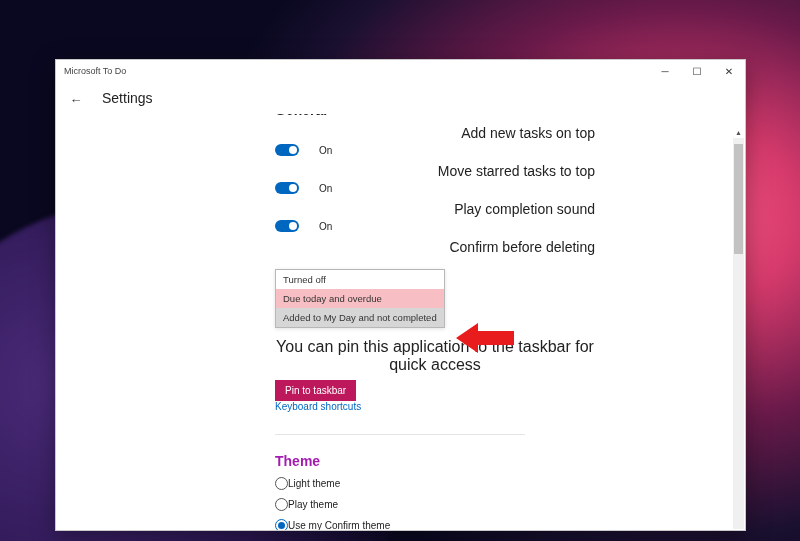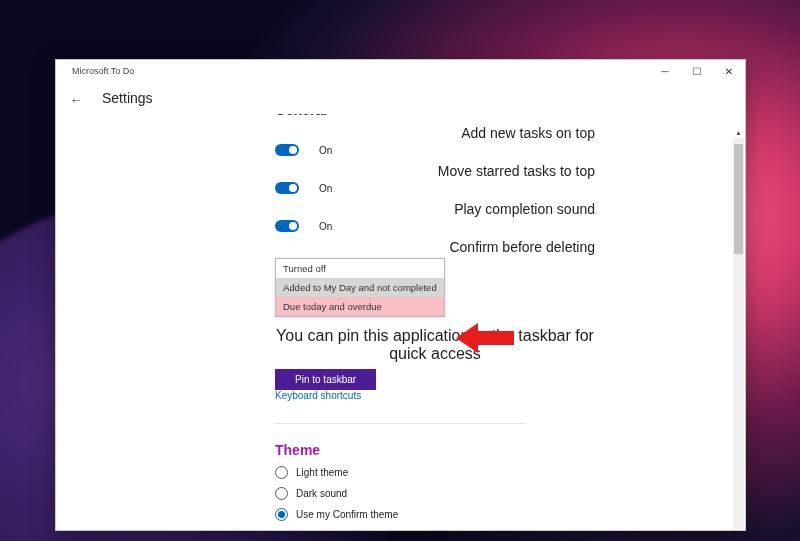--- a/index.html
+++ b/index.html
@@ -12,21 +12,21 @@
     background: radial-gradient(circle at 35% 35%, #4a2a78 0%, #2a1650 50%, #0a0820 80%);
     filter: blur(2px);
   }
   .window {
     position: absolute; left: 55px; top: 59px; width: 691px; height: 472px;
     background: #fff; border: 1px solid #c9c9c9; box-shadow: 0 6px 22px rgba(0,0,0,.35);
     z-index: 2; display:flex; flex-direction:column;
   }
   .titlebar {
     height: 22px; display:flex; align-items:center; justify-content:space-between;
-    font-size: 9px; color:#444; padding-left:16px;
+    font-size: 9px; color:#444; padding-left:8px;
   }
   .win-controls { display:flex; height:100%; }
   .win-btn { width:32px; display:flex; align-items:center; justify-content:center; font-size:10px; color:#333; }
   .header {
     height:32px; display:flex; align-items:center; gap:16px; padding: 0 14px 0 10px;
   }
   .back-btn { width:20px; height:20px; display:flex; align-items:center; justify-content:center; font-size:13px; color:#333; cursor:pointer;}
   .page-title { font-size:14px; font-weight:400; color:#222; }
   .content { flex:1; overflow:hidden; position:relative; }
   .col {
@@ -39,33 +39,33 @@
   .toggle-row { display:flex; align-items:center; gap:20px; margin-top:3px; margin-bottom:2px;}
   .toggle {
     width:24px; height:12px; border-radius:7px; background:#0067c0; position:relative;
   }
   .toggle::after{
     content:""; position:absolute; width:8px; height:8px; background:#fff; border-radius:50%;
     top:2px; right:2.5px;
   }
   .toggle-state { font-size:10px; color:#222; }
   .dropdown {
-    margin-top:3px; border:1px solid #b7b7b7; font-size:9.5px; width:170px;
+    margin-top:14px; border:1px solid #b7b7b7; font-size:9.5px; width:170px;
     box-shadow: 0 1px 4px rgba(0,0,0,.12);
   }
   .dd-item { padding:4px 7px; color:#333; cursor:pointer; }
   .dd-sel { background:#d6d6d6; }
   .dd-hl { background:#f7bfc4; }
   .helper-text { font-size:16px; color:#222; margin-top:10px;text-align:center;}
   .pin-btn {
-    display:inline-block; background:#4c1d95; color:#fff; font-size:10px;
-    padding:5px 20px; margin-top:6px; border:none; cursor:pointer;
+    display:inline-block; background:#be185d; color:#fff; font-size:10px;
+    padding:5px 10px; margin-top:6px; border:none; cursor:pointer;
   }
   .link { display:block; color:#0067c0; font-size:10px; cursor:pointer;}
-  .radio-row { display:flex; align-items:center; gap:8px; margin-top:8px; cursor:pointer;}
+  .radio-row { display:flex; align-items:center; margin-top:8px; cursor:pointer;}
   .radio { width:13px; height:13px; border:1px solid #555; border-radius:50%; position:relative;}
   .radio.checked { border-color:#0067c0; }
   .radio.checked::after{
     content:""; position:absolute; width:7px; height:7px; background:#0067c0; border-radius:50%;
     top:2px; left:2px;
   }
   .radio-label { font-size:10px; color:#222; }
   .scrollbar { position:absolute; right:1px; top:24px; width:11px; bottom:1px; background:#f0f0f0;}
   .sb-thumb { position:absolute; left:1px; width:9px; top:6px; height:110px; background:#c2c2c2;}
   .sb-arrow { position:absolute; left:0; width:11px; height:11px; font-size:7px; color:#555; display:flex; align-items:center; justify-content:center;}
@@ -124,39 +124,39 @@
 
       <div class="setting-label">Play completion sound</div>
       <div class="toggle-row">
         <div class="toggle"></div>
         <span class="toggle-state">On</span>
       </div>
 
       <div class="setting-label">Confirm before deleting</div>
       <div class="dropdown">
         <div class="dd-item">Turned off</div>
+        <div class="dd-item dd-hl">Due today and overdue</div>
         <div class="dd-item dd-sel">Added to My Day and not completed</div>
-        <div class="dd-item dd-hl">Due today and overdue</div>
       </div>
 
       <div class="helper-text">You can pin this application to the taskbar for quick access</div>
       <button class="pin-btn">Pin to taskbar</button>
       <a class="link">Keyboard shortcuts</a>
 
       <hr class="sep">
 
       <div class="theme-block">
         <div class="section-h">Theme</div>
         <div class="radio-row">
           <div class="radio"></div>
           <span class="radio-label">Light theme</span>
         </div>
         <div class="radio-row">
           <div class="radio"></div>
-          <span class="radio-label">Dark sound</span>
+          <span class="radio-label">Play theme</span>
         </div>
         <div class="radio-row">
           <div class="radio checked"></div>
           <span class="radio-label">Use my Confirm theme</span>
         </div>
       </div>
 
       <hr class="sep">
 
       <div class="smart-block">

